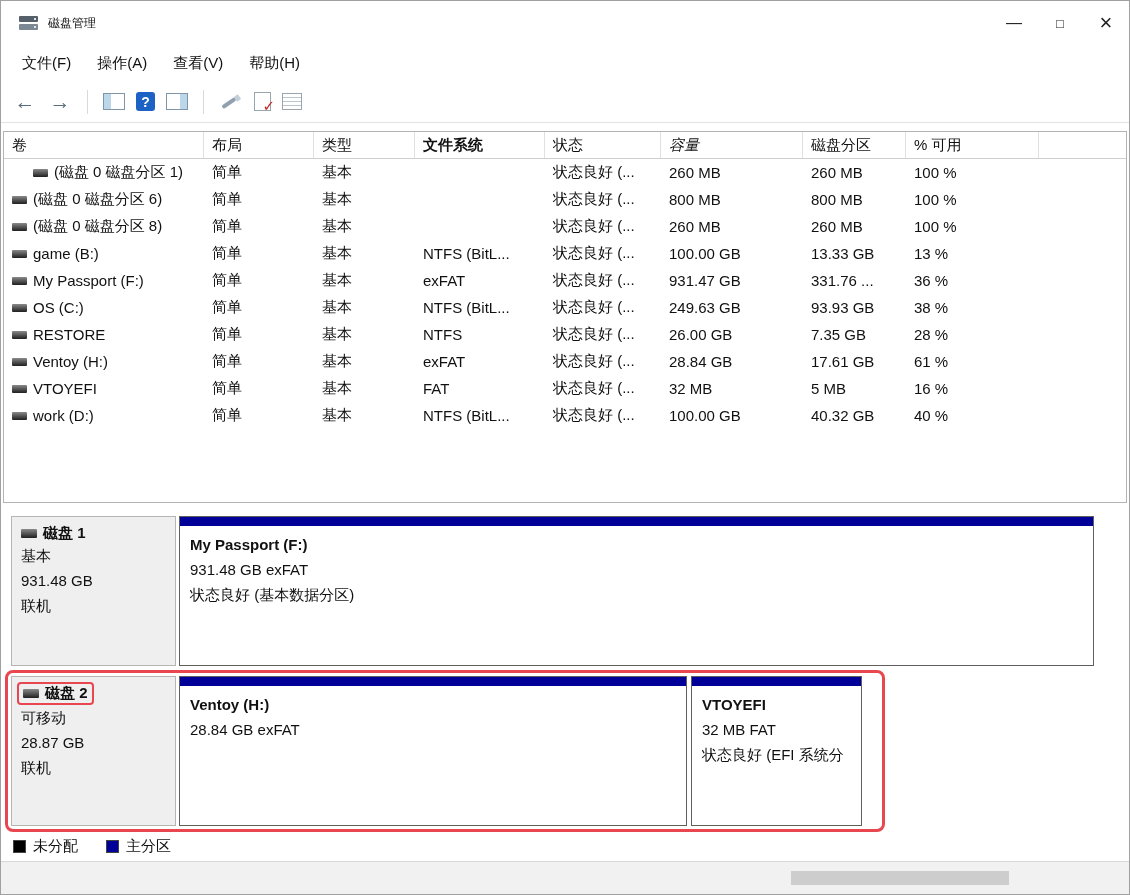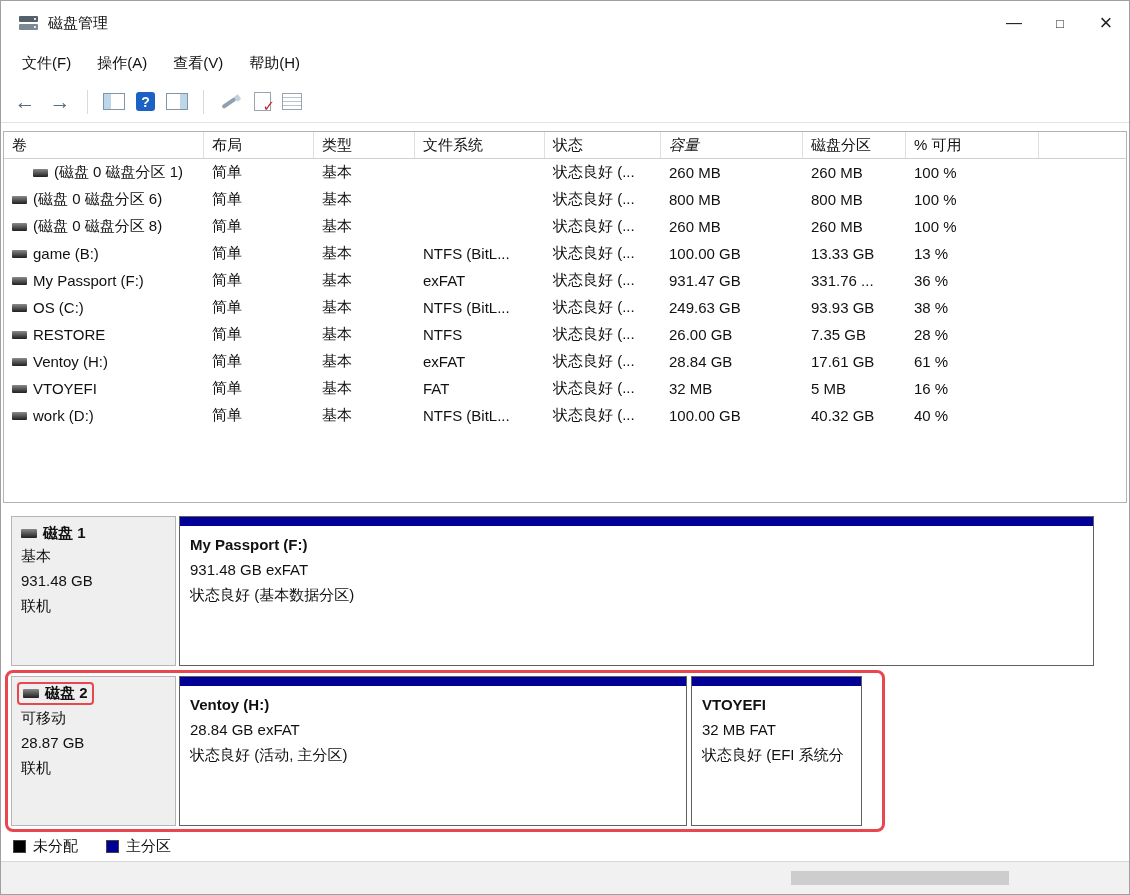--- a/index.html
+++ b/index.html
@@ -7,21 +7,21 @@
   .window {
     width:1130px; height:895px; position:relative; background:#fff;
     border:1px solid #a0a0a0; color:#111; overflow:hidden;
   }
 
   
   .title-bar { height:44px; display:flex; align-items:center; padding-left:18px; gap:10px; background:#fff; }
   .app-icon { width:19px; height:15px; position:relative; flex:0 0 auto; }
   .app-icon::before { content:""; position:absolute; left:0; right:0; top:0; height:6px; background:#55606b; border-radius:1px; box-shadow:0 8px 0 #7c8893; }
   .app-icon::after { content:""; position:absolute; right:2px; top:2px; width:2px; height:2px; background:#dfe5ea; box-shadow:0 8px 0 #dfe5ea; }
-  .title-text { font-size:15px; }
+  .title-text { font-size:12px; }
   .win-controls { margin-left:auto; display:flex; height:44px; }
   .win-btn { width:46px; height:44px; display:flex; align-items:center; justify-content:center; font-size:15px; color:#222; cursor:default; }
   .win-btn.close { font-size:22px; }
   .win-btn.max { font-size:13px; }
   .win-btn.min { font-size:16px; }
 
   
   .menu-bar { height:36px; display:flex; align-items:center; padding-left:8px; }
   .menu-item { padding:6px 13px; font-size:15px; }
 
@@ -114,21 +114,21 @@
         <span class="glyph">✓</span>
       </div>
       <div class="tbi checklist-icon"></div>
     </div>
 
   <div class="volume-table">
     <div class="thead">
         <div class="th" style="width: 200px;">卷</div>
         <div class="th" style="width: 110px;">布局</div>
         <div class="th" style="width: 101px;">类型</div>
-        <div class="th" style="width: 130px;">文件系统</div>
+        <div class="th" style="width: 130px; font-weight: bold;">文件系统</div>
         <div class="th" style="width: 116px;">状态</div>
         <div class="th" style="width: 142px; font-style: italic;">容量</div>
         <div class="th" style="width: 103px;">磁盘分区</div>
         <div class="th" style="width: 133px;">% 可用</div>
         <div class="th fill"></div>
       </div>
     <div class="tbody">
         <div class="tr">
           <div class="td" style="width: 200px; justify-content: center;">
             <span class="vol-icon"></span>
@@ -423,21 +423,20 @@
         <div class="disk-panel"><div class="disk-name" style="border: 2px solid rgb(232, 71, 79); border-radius: 4px; padding: 0px 4px; margin: -2px 0px 0px -4px;">
             <span class="disk-icon"></span>
             <span>磁盘 2</span>
           </div><div class="disk-attr">可移动</div><div class="disk-attr">28.87 GB</div><div class="disk-attr">联机</div></div>
         <div class="partitions">
           <div class="part" style="width: 508px;">
             <div class="part-bar" style="background: rgb(0, 0, 152);"></div>
             <div class="part-body">
               <div class="part-label">Ventoy (H:)</div>
               <div class="part-detail">28.84 GB exFAT</div>
-              <div class="part-status">状态良好 (活动, 主分区)</div>
             </div>
           </div>
           <div class="part" style="width: 171px;">
             <div class="part-bar" style="background: rgb(0, 0, 152);"></div>
             <div class="part-body">
               <div class="part-label">VTOYEFI</div>
               <div class="part-detail">32 MB FAT</div>
               <div class="part-status">状态良好 (EFI 系统分</div>
             </div>
           </div>

